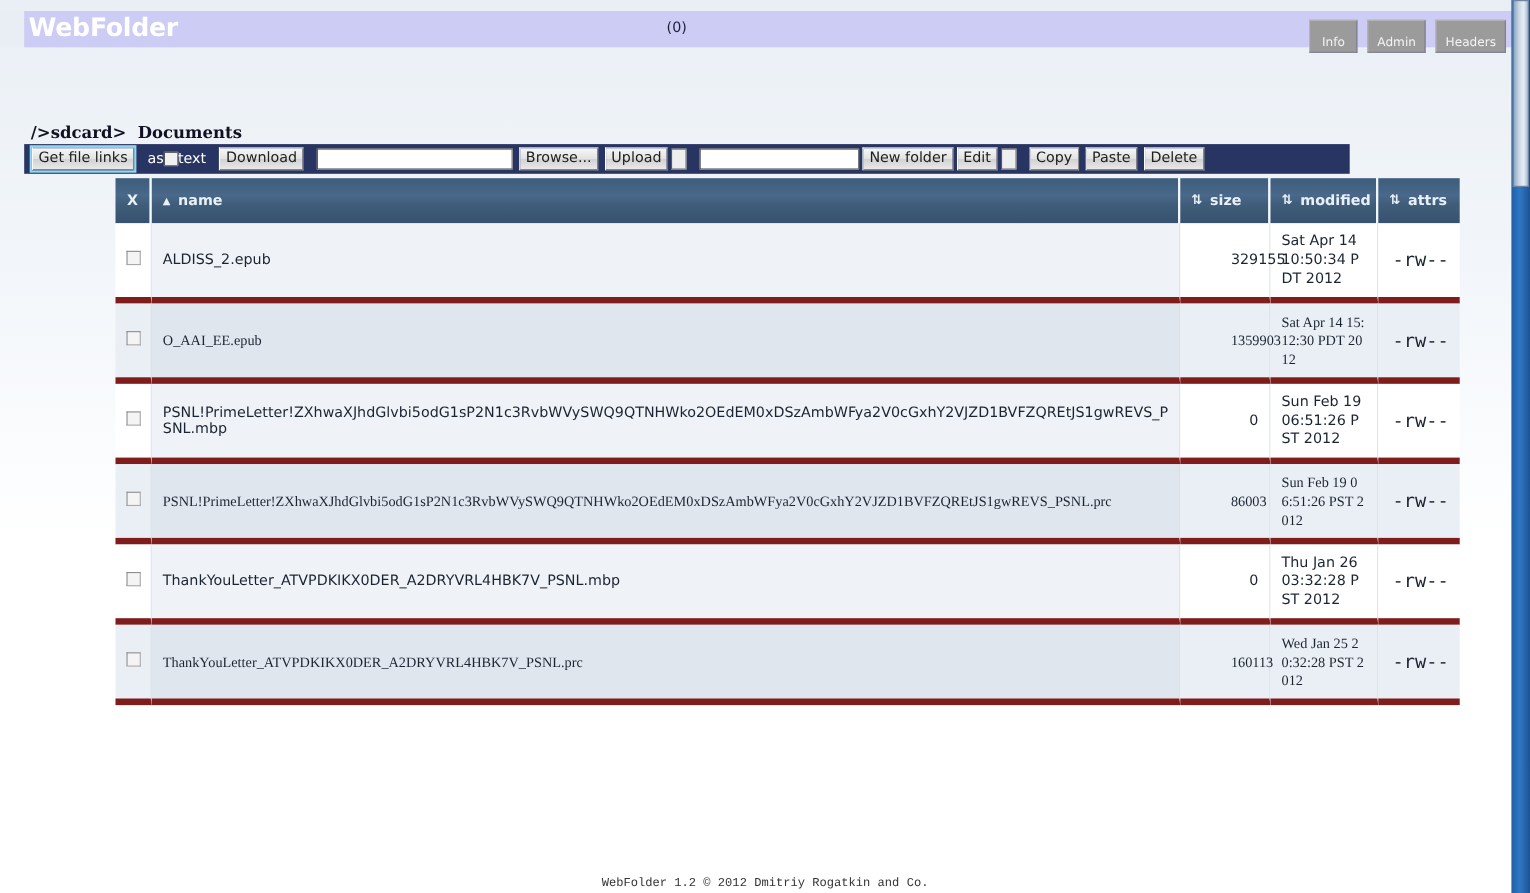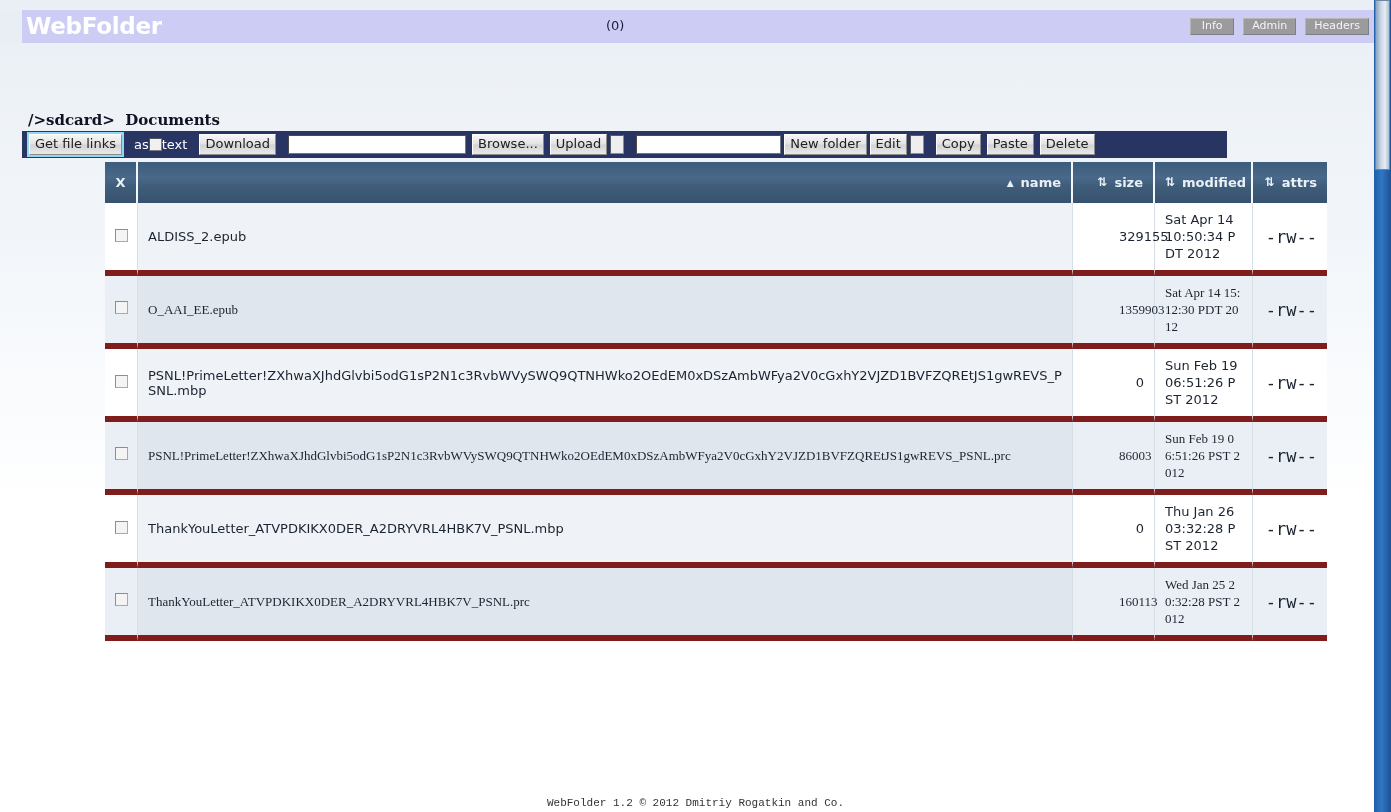--- a/index.html
+++ b/index.html
@@ -34,21 +34,21 @@
     position: absolute; left: 606px; top: 8px;
     font-size: 13px; color: #1d1d3a;
   }
   #banner-buttons {
     position: absolute; right: 22px; top: 8px;
     display: flex; gap: 9px;
   }
   .hdr-btn {
     display: inline-block;
     min-width: 44px;
-    padding: 0 8px 2px 8px;
+    padding: 13px 8px 2px 8px;
     font-size: 11px;
     color: #f4f4f4;
     background: #9b9b9b;
     border: 1px solid #7d7d8e;
     border-top-color: #b5b5b5;
     border-left-color: #b5b5b5;
     text-align: center;
     line-height: 13px;
     font-family: "DejaVu Sans", "Liberation Sans", sans-serif;
     cursor: default;
@@ -126,21 +126,21 @@
     border-collapse: separate;
     border-spacing: 0;
     width: 1222px;
     table-layout: fixed;
   }
   table.files thead th {
     background: linear-gradient(180deg, #3d5d7c 0%, #49688a 38%, #3f5c79 60%, #365270 100%);
     color: #e9f0f6;
     font-size: 13px;
     font-weight: bold;
-    text-align: right;
+    text-align: left;
     height: 34px;
     padding: 13px 10px;
     border-right: 2px solid #f3f6fa;
     white-space: nowrap;
     font-family: "DejaVu Sans", "Liberation Sans", sans-serif;
   }
   table.files thead th.last { border-right: none; }
   th .sortmark {
     display: inline-block;
     font-size: 9px;

